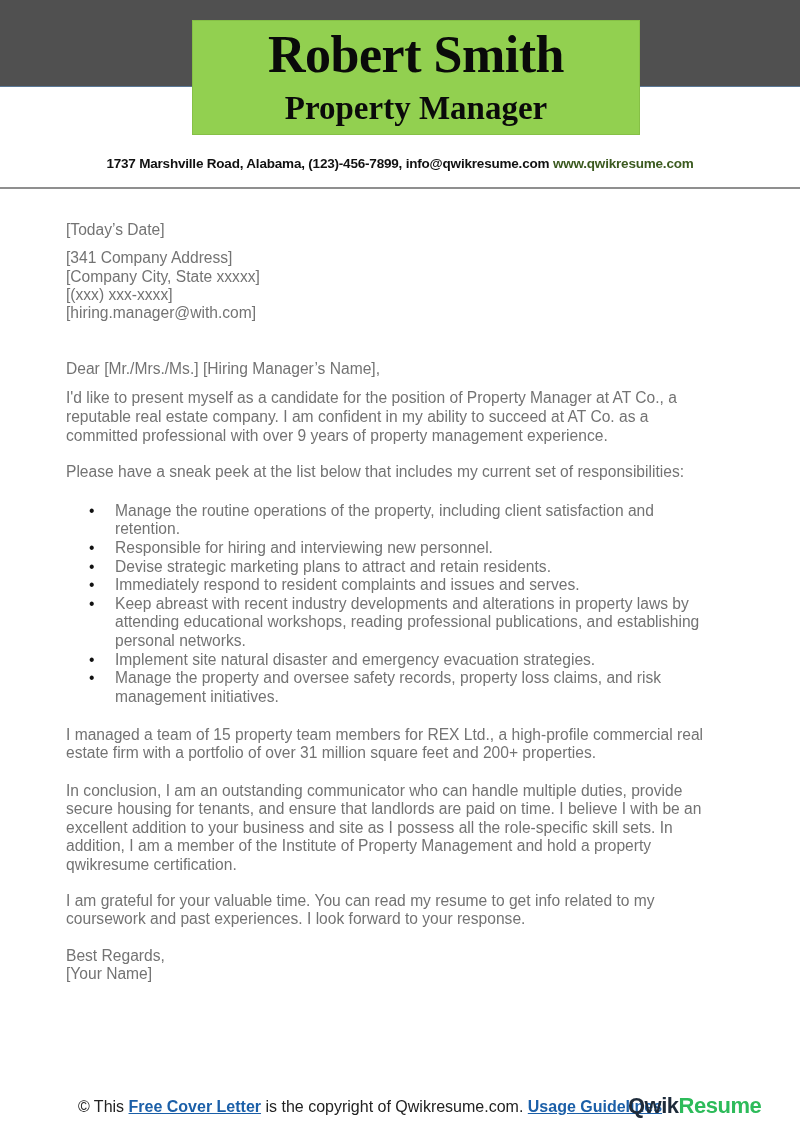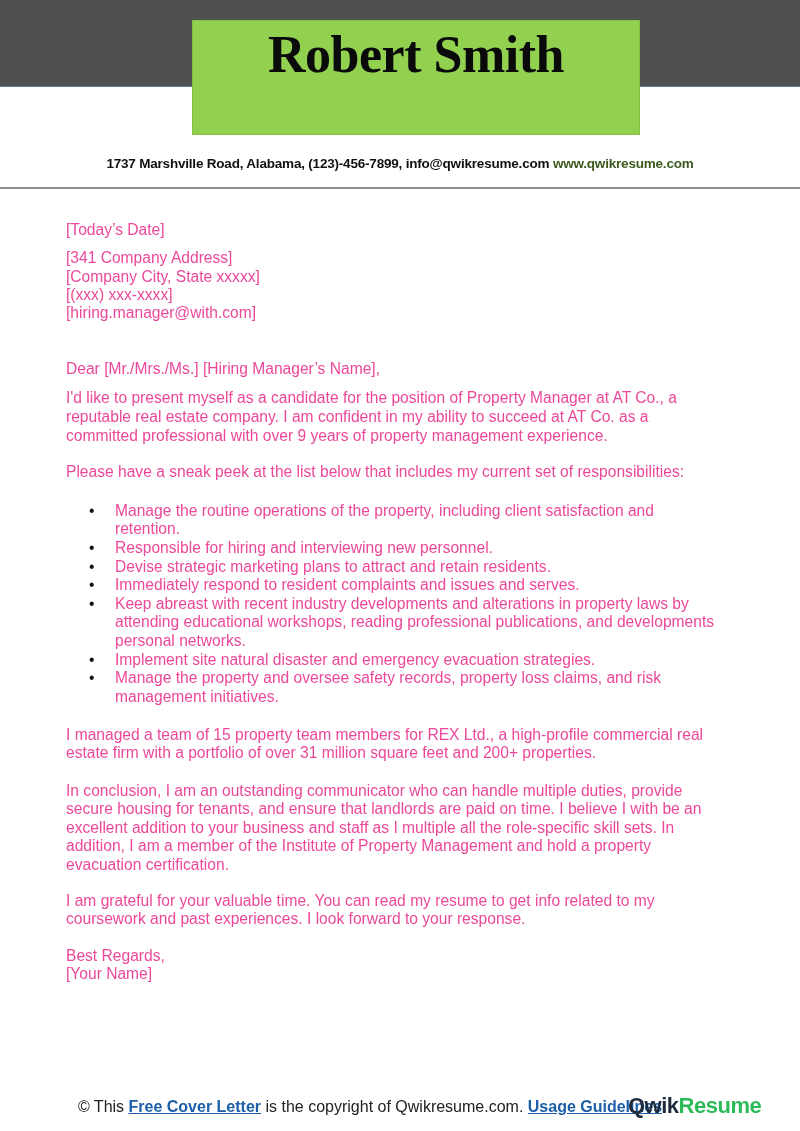--- a/index.html
+++ b/index.html
@@ -33,21 +33,21 @@
       letter-spacing: -0.2px;
     }
     .contact .web { color: #3b5a1f; }
     .divider {
       position: absolute; left: 0; top: 187px; width: 800px; height: 2px;
       background: #8f8f8f;
     }
 
     .line {
       position: absolute; left: 66px; font-size: 15.6px; line-height: 19px;
-      white-space: nowrap; color: #ec4899;
+      white-space: nowrap; color: #737373;
     }
     .bullet-dot {
       position: absolute; left: 89px; font-size: 15.6px; line-height: 19px; color: #111;
     }
     .bline { left: 115px; }
 
     .footer-note {
       position: absolute; left: 0; top: 1098px; width: 740px;
       text-align: center; font-size: 16px; color: #222;
     }
@@ -58,20 +58,21 @@
     }
     .logo .q { color: #1e2b3a; }
     .logo .r { color: #2dbb5a; }
   </style>
 </head>
 <body>
 
 <div class="top-band"></div>
 <div class="name-box">
   <div class="name">Robert Smith</div>
+  <div class="role">Property Manager</div>
 </div>
 <div class="contact">
   <span>1737 Marshville Road, Alabama, (123)-456-7899, info@qwikresume.com</span>
   <span class="web">www.qwikresume.com</span>
 </div>
 <div class="divider"></div>
 
 <div class="line" style="top:220px">[Today’s Date]</div>
 
 <div class="line" style="top:248px">[341 Company Address]</div>
@@ -95,38 +96,38 @@
 <div class="line bline" style="top:538px">Responsible for hiring and interviewing new personnel.</div>
 
 <div class="bullet-dot" style="top:557px">•</div>
 <div class="line bline" style="top:557px">Devise strategic marketing plans to attract and retain residents.</div>
 
 <div class="bullet-dot" style="top:575px">•</div>
 <div class="line bline" style="top:575px">Immediately respond to resident complaints and issues and serves.</div>
 
 <div class="bullet-dot" style="top:594px">•</div>
 <div class="line bline" style="top:594px">Keep abreast with recent industry developments and alterations in property laws by</div>
-<div class="line bline" style="top:612px">attending educational workshops, reading professional publications, and developments</div>
+<div class="line bline" style="top:612px">attending educational workshops, reading professional publications, and establishing</div>
 <div class="line bline" style="top:631px">personal networks.</div>
 
 <div class="bullet-dot" style="top:650px">•</div>
 <div class="line bline" style="top:650px">Implement site natural disaster and emergency evacuation strategies.</div>
 
 <div class="bullet-dot" style="top:668px">•</div>
 <div class="line bline" style="top:668px">Manage the property and oversee safety records, property loss claims, and risk</div>
 <div class="line bline" style="top:687px">management initiatives.</div>
 
 <div class="line" style="top:725px">I managed a team of 15 property team members for REX Ltd., a high-profile commercial real</div>
 <div class="line" style="top:743px">estate firm with a portfolio of over 31 million square feet and 200+ properties.</div>
 
 <div class="line" style="top:781px">In conclusion, I am an outstanding communicator who can handle multiple duties, provide</div>
 <div class="line" style="top:799px">secure housing for tenants, and ensure that landlords are paid on time. I believe I with be an</div>
-<div class="line" style="top:818px">excellent addition to your business and staff as I multiple all the role-specific skill sets. In</div>
+<div class="line" style="top:818px">excellent addition to your business and site as I possess all the role-specific skill sets. In</div>
 <div class="line" style="top:836px">addition, I am a member of the Institute of Property Management and hold a property</div>
-<div class="line" style="top:855px">evacuation certification.</div>
+<div class="line" style="top:855px">qwikresume certification.</div>
 
 <div class="line" style="top:891px">I am grateful for your valuable time. You can read my resume to get info related to my</div>
 <div class="line" style="top:909px">coursework and past experiences. I look forward to your response.</div>
 
 <div class="line" style="top:946px">Best Regards,</div>
 <div class="line" style="top:964px">[Your Name]</div>
 
 <div class="footer-note">
   <span>© This</span>
   <a>Free Cover Letter</a>

